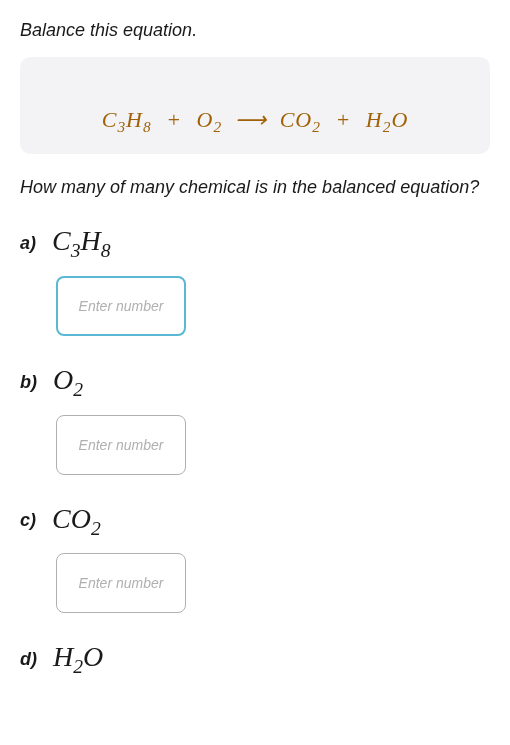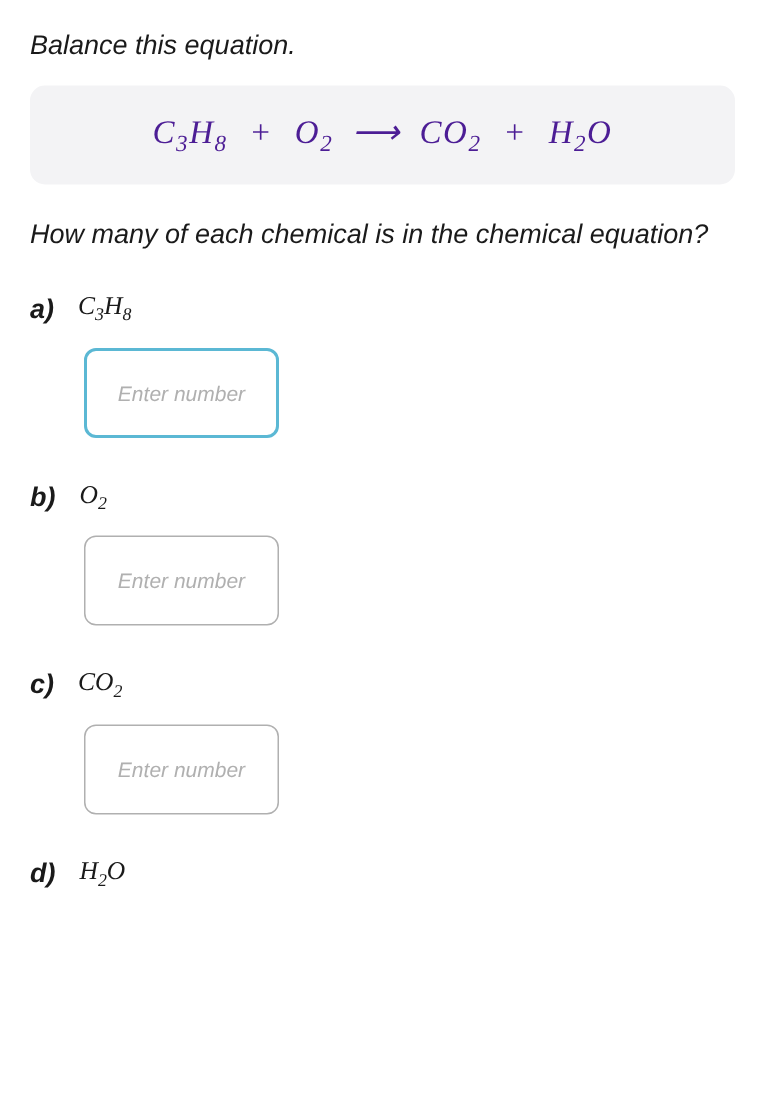--- a/index.html
+++ b/index.html
@@ -32,23 +32,24 @@
       border-radius: 10px;
       padding: 18px 24px;
       margin-bottom: 20px;
       display: flex;
       align-items: center;
       justify-content: center;
     }
 
     .equation-text {
       font-size: 22px;
-      color: #4c1d95;
+      color: #a16207;
       font-family: 'Times New Roman', Times, serif;
       letter-spacing: 1px;
+      margin-top: 32px;
     }
 
     .sub {
       font-size: 0.7em;
       vertical-align: sub;
     }
 
     .arrow {
       margin: 0 8px;
       font-size: 22px;
@@ -72,21 +73,21 @@
       font-weight: bold;
       color: #1a1a1a;
       display: flex;
       align-items: center;
       gap: 16px;
       margin-bottom: 14px;
     }
 
     .chemical {
       font-family: 'Times New Roman', Times, serif;
-      font-size: 17px;
+      font-size: 28px;
       font-weight: normal;
     }
 
     .input-box {
       width: 130px;
       height: 60px;
       border: 1.5px solid #b0b0b0;
       border-radius: 8px;
       display: flex;
       align-items: center;
@@ -126,21 +127,21 @@
     C<sub class="sub">3</sub>H<sub class="sub">8</sub>
     <span class="arrow">+</span>
     O<sub class="sub">2</sub>
     <span style="margin:0 6px;">⟶</span>
     CO<sub class="sub">2</sub>
     <span class="arrow">+</span>
     H<sub class="sub">2</sub>O
   </span>
 </div>
 
-<p class="question-text">How many of each chemical is in the chemical equation?</p>
+<p class="question-text">How many of many chemical is in the balanced equation?</p>
 
 <div class="question-item">
   <div class="question-label">
     <span><strong>a)</strong></span>
     <span class="chemical">
       C<sub class="sub">3</sub>H<sub class="sub">8</sub>
     </span>
   </div>
   <div class="input-box active">
     <input type="text" placeholder="Enter number" style="">

